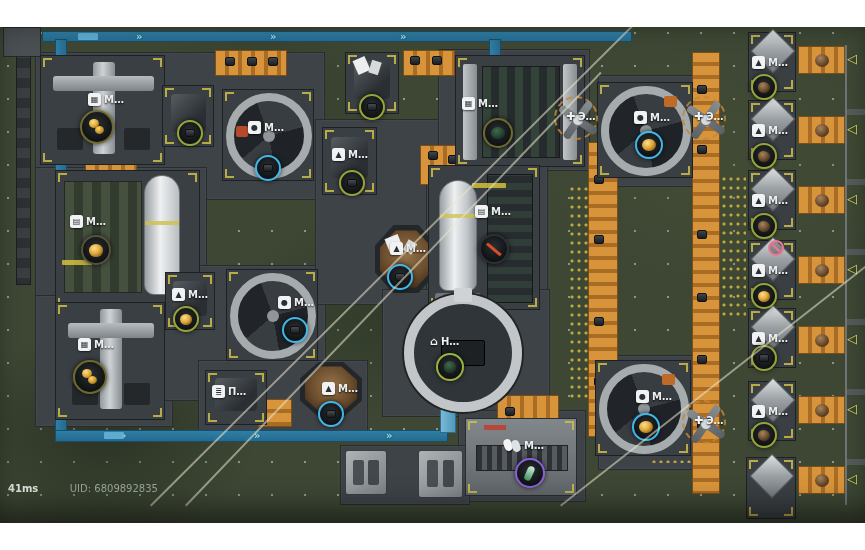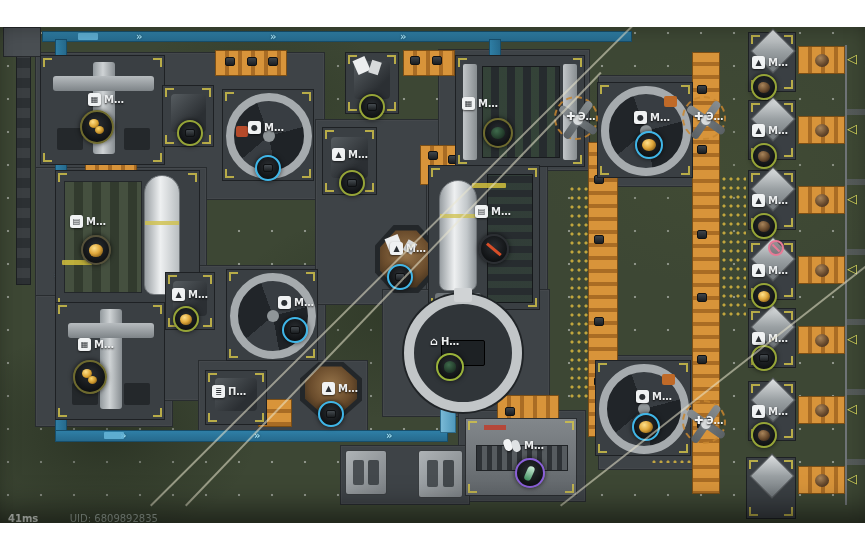--- a/index.html
+++ b/index.html
@@ -50,21 +50,21 @@
   .indicator{position:absolute;border-radius:50%;background:radial-gradient(circle at 50% 40%, #2a2e32, #0d0f11 78%);box-shadow:0 0 5px rgba(0,0,0,.7);z-index:6;display:flex;align-items:center;justify-content:center;}
   .chute-strip{background:linear-gradient(90deg,#b3b7b9,#dadddd 55%,#c2c5c6);border-left:2px solid #6f7477;z-index:3;}
   .tri{position:absolute;color:#e0e060;font:700 13px/1 "DejaVu Sans",sans-serif;z-index:4;text-shadow:0 0 2px rgba(0,0,0,.4);}
   .statusbar{position:absolute;z-index:9;font:700 10px/1 "DejaVu Sans",sans-serif;}
   .rail{background:repeating-linear-gradient(180deg,#3a3e41 0 10px,#2c3033 10px 20px);border:1px solid #1d2023;z-index:2;}
 </style>
 </head>
 <body>
 
 <div id="game">
-  <div class="statusbar" style="left:8px;top:487px;">
+  <div class="statusbar" style="left:8px;top:457px;">
     <span style="color:#dde3da;">41ms</span>
     <span style="color:#9aa79c;margin-left:28px;font-weight:400;">UID: 6809892835</span>
   </div>
 <div class="rail abs" style="left: 16px; top: 0px; width: 15px; height: 258px;"></div>
     <div class="abs" style="left: 3px; top: 0px; width: 38px; height: 30px; background: rgb(74, 79, 83); border: 1px solid rgb(38, 41, 44); z-index: 2;"></div>
     <div class="floor abs" style="left: 35px; top: 25px; width: 290px; height: 148px;"></div>
     <div class="floor abs" style="left: 35px; top: 140px; width: 172px; height: 152px;"></div>
     <div class="floor abs" style="left: 35px; top: 268px; width: 138px; height: 132px;"></div>
     <div class="floor abs" style="left: 158px; top: 238px; width: 168px; height: 136px;"></div>
     <div class="floor abs" style="left: 315px; top: 92px; width: 130px; height: 186px;"></div>

